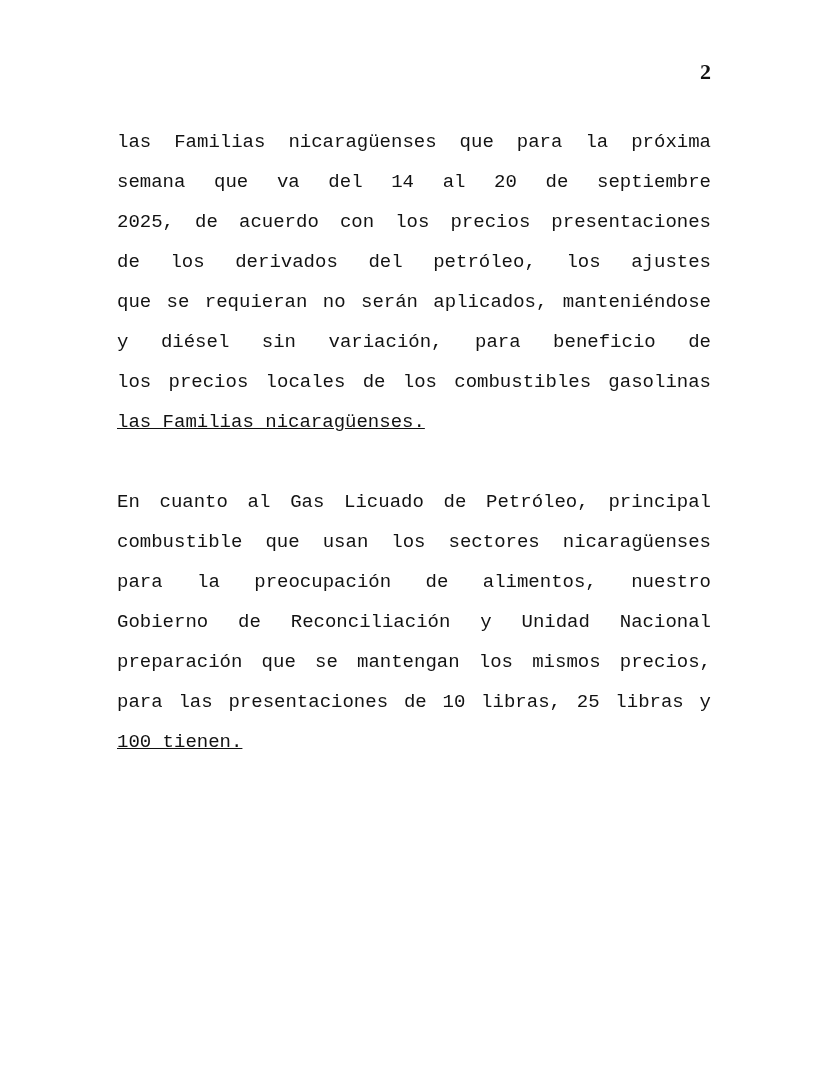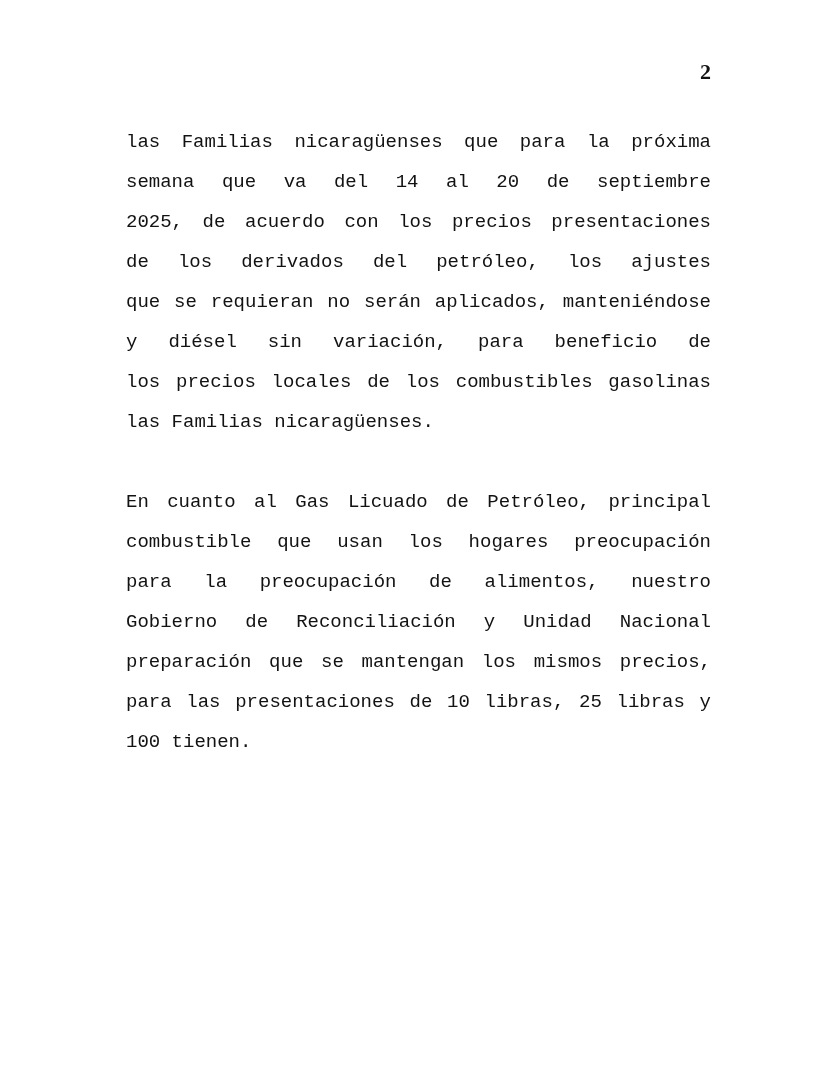--- a/index.html
+++ b/index.html
@@ -21,34 +21,34 @@
   }
   .page-number {
     font-family: "Liberation Serif", "DejaVu Serif", serif;
     font-weight: bold;
     font-size: 22px;
     line-height: 40px;
     text-align: right;
   }
   .body-text {
     margin-top: 30px;
-    margin-left: 9px;
   }
   .paragraph {
     margin: 0 0 40px 0;
   }
   .line {
     line-height: 40px;
     white-space: normal;
     text-align: justify;
     text-align-last: justify;
   }
   .line.last {
     text-align: left;
     text-align-last: left;
+    text-decoration: underline;
   }
 </style>
 </head>
 <body>
 
 <div class="page">
 
   <div class="page-number">2</div>
 
   <div class="body-text">
@@ -59,21 +59,21 @@
       <div class="line">2025, de acuerdo con los precios presentaciones</div>
       <div class="line">de los derivados del petróleo, los ajustes</div>
       <div class="line">que se requieran no serán aplicados, manteniéndose</div>
       <div class="line">y diésel sin variación, para beneficio de</div>
       <div class="line">los precios locales de los combustibles gasolinas</div>
       <div class="line last">las Familias nicaragüenses.</div>
     </div>
 
     <div class="paragraph">
       <div class="line">En cuanto al Gas Licuado de Petróleo, principal</div>
-      <div class="line">combustible que usan los hogares preocupación</div>
+      <div class="line">combustible que usan los sectores nicaragüenses</div>
       <div class="line">para la preocupación de alimentos, nuestro</div>
       <div class="line">Gobierno de Reconciliación y Unidad Nacional</div>
       <div class="line">preparación que se mantengan los mismos precios,</div>
       <div class="line">para las presentaciones de 10 libras, 25 libras y</div>
       <div class="line last">100 tienen.</div>
     </div>
 
 
   </div>
 </div>

